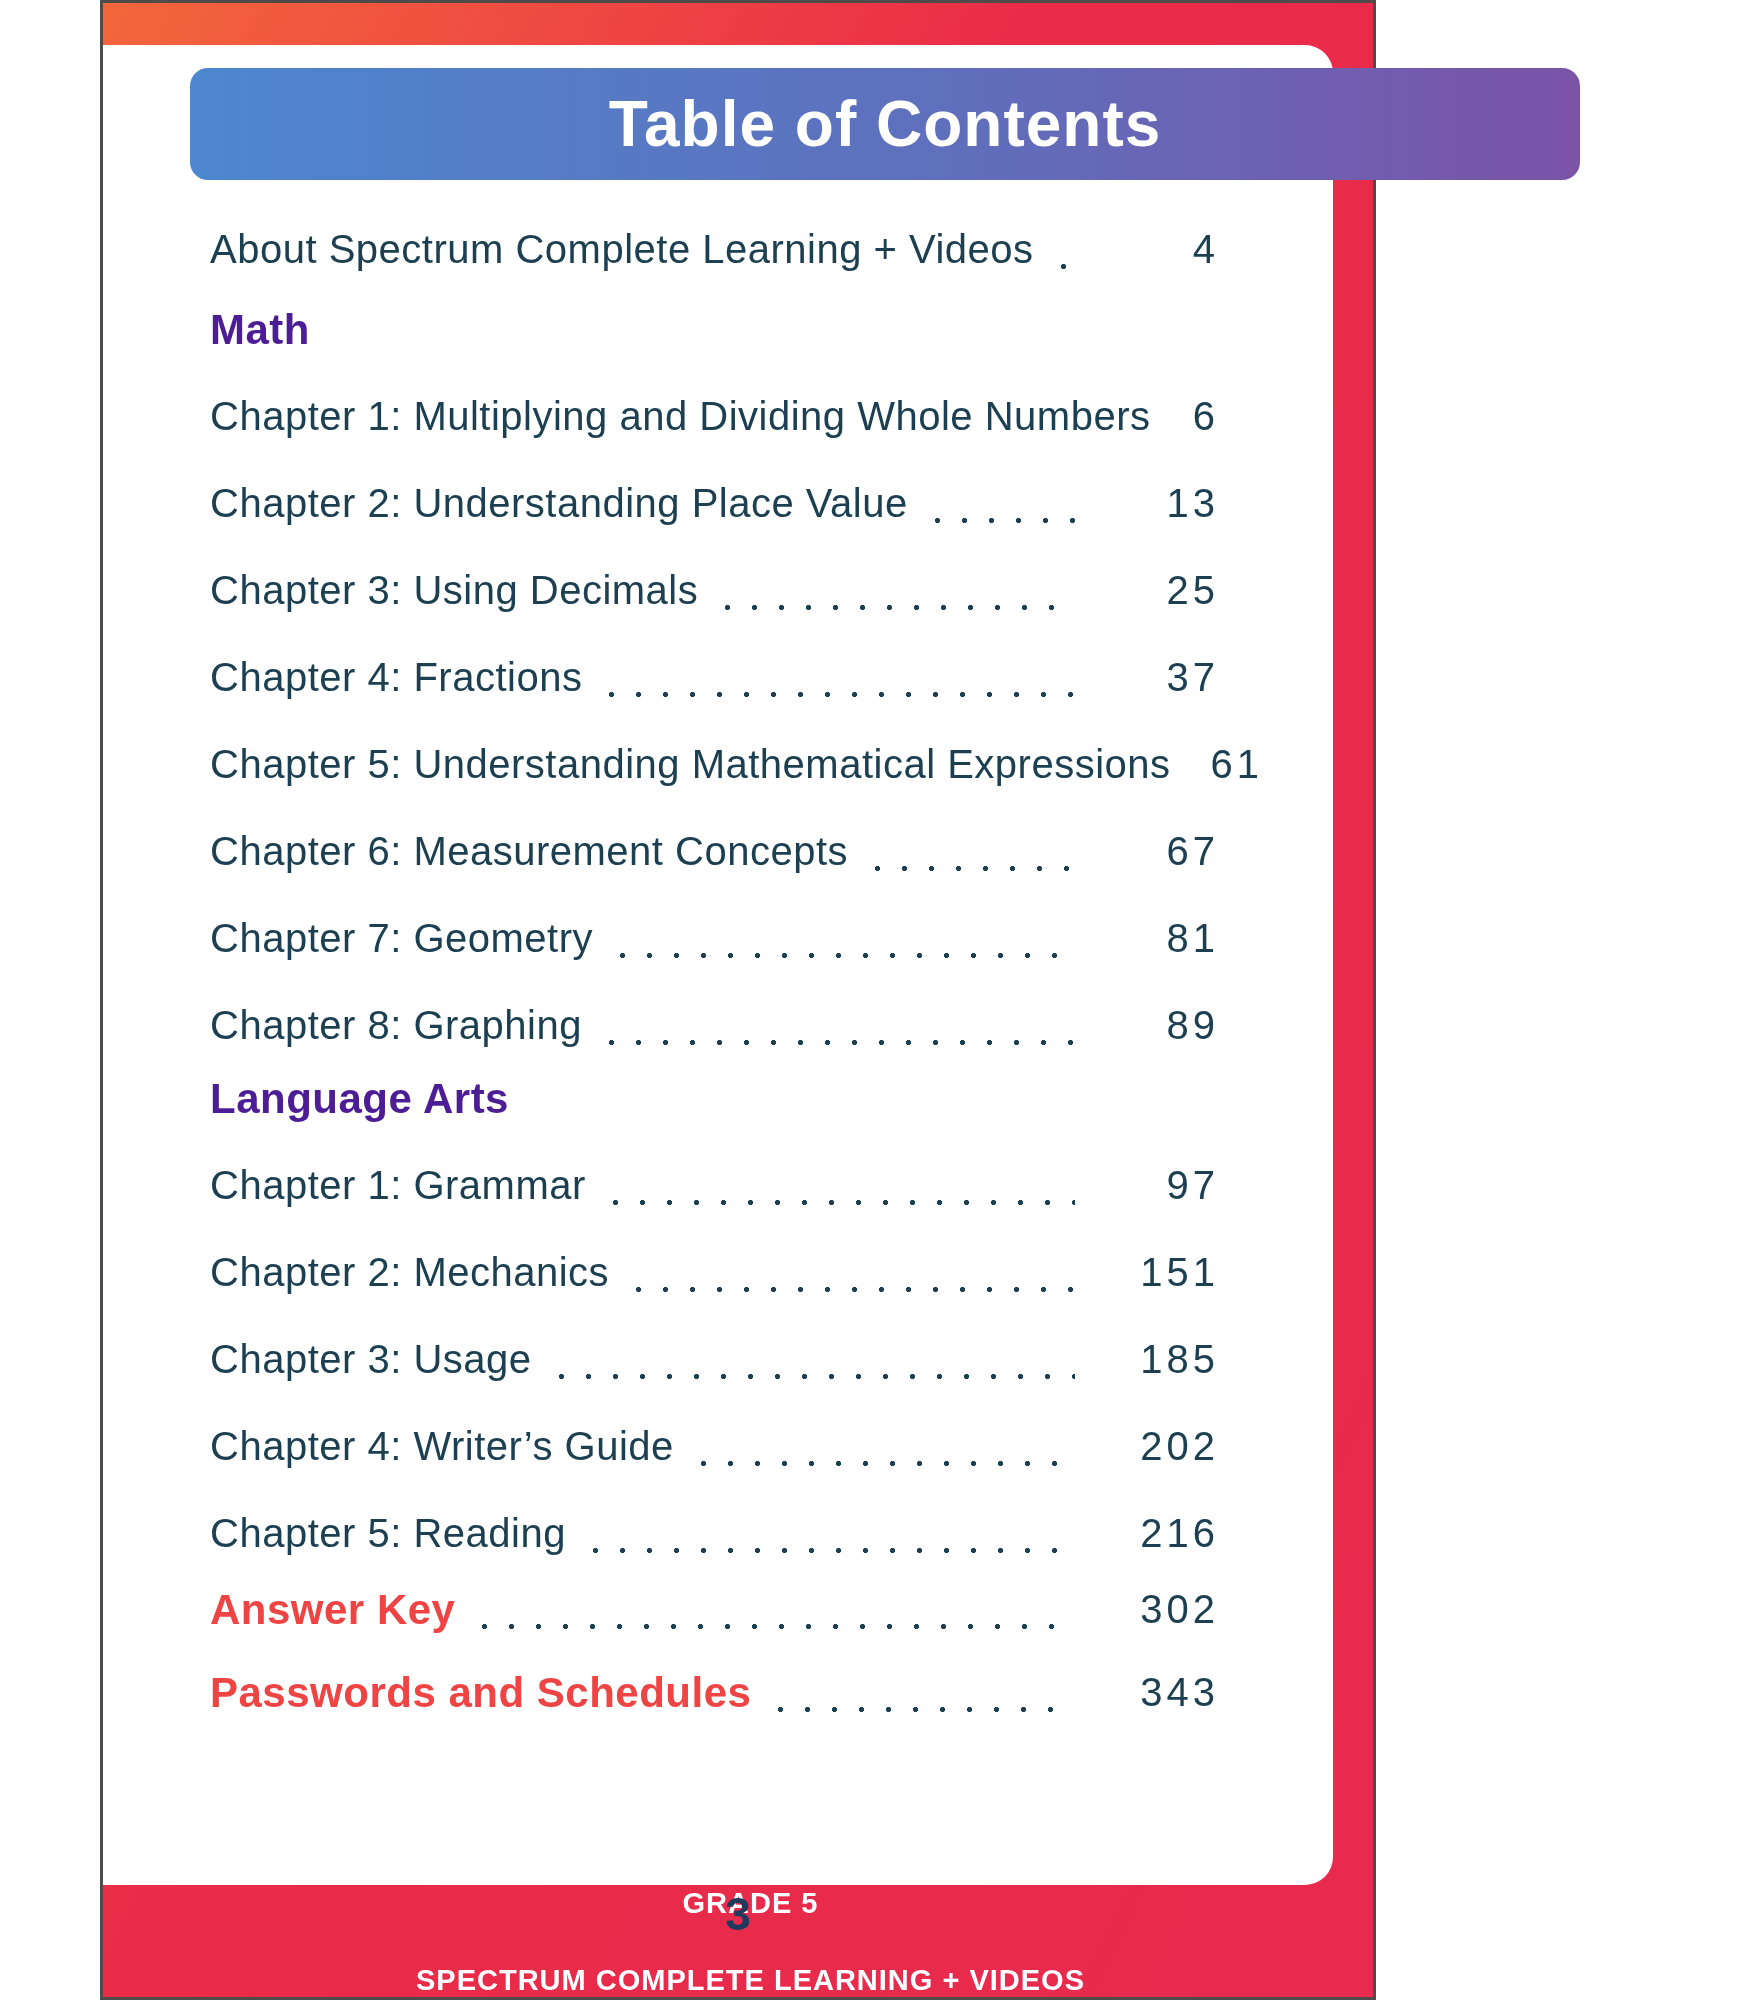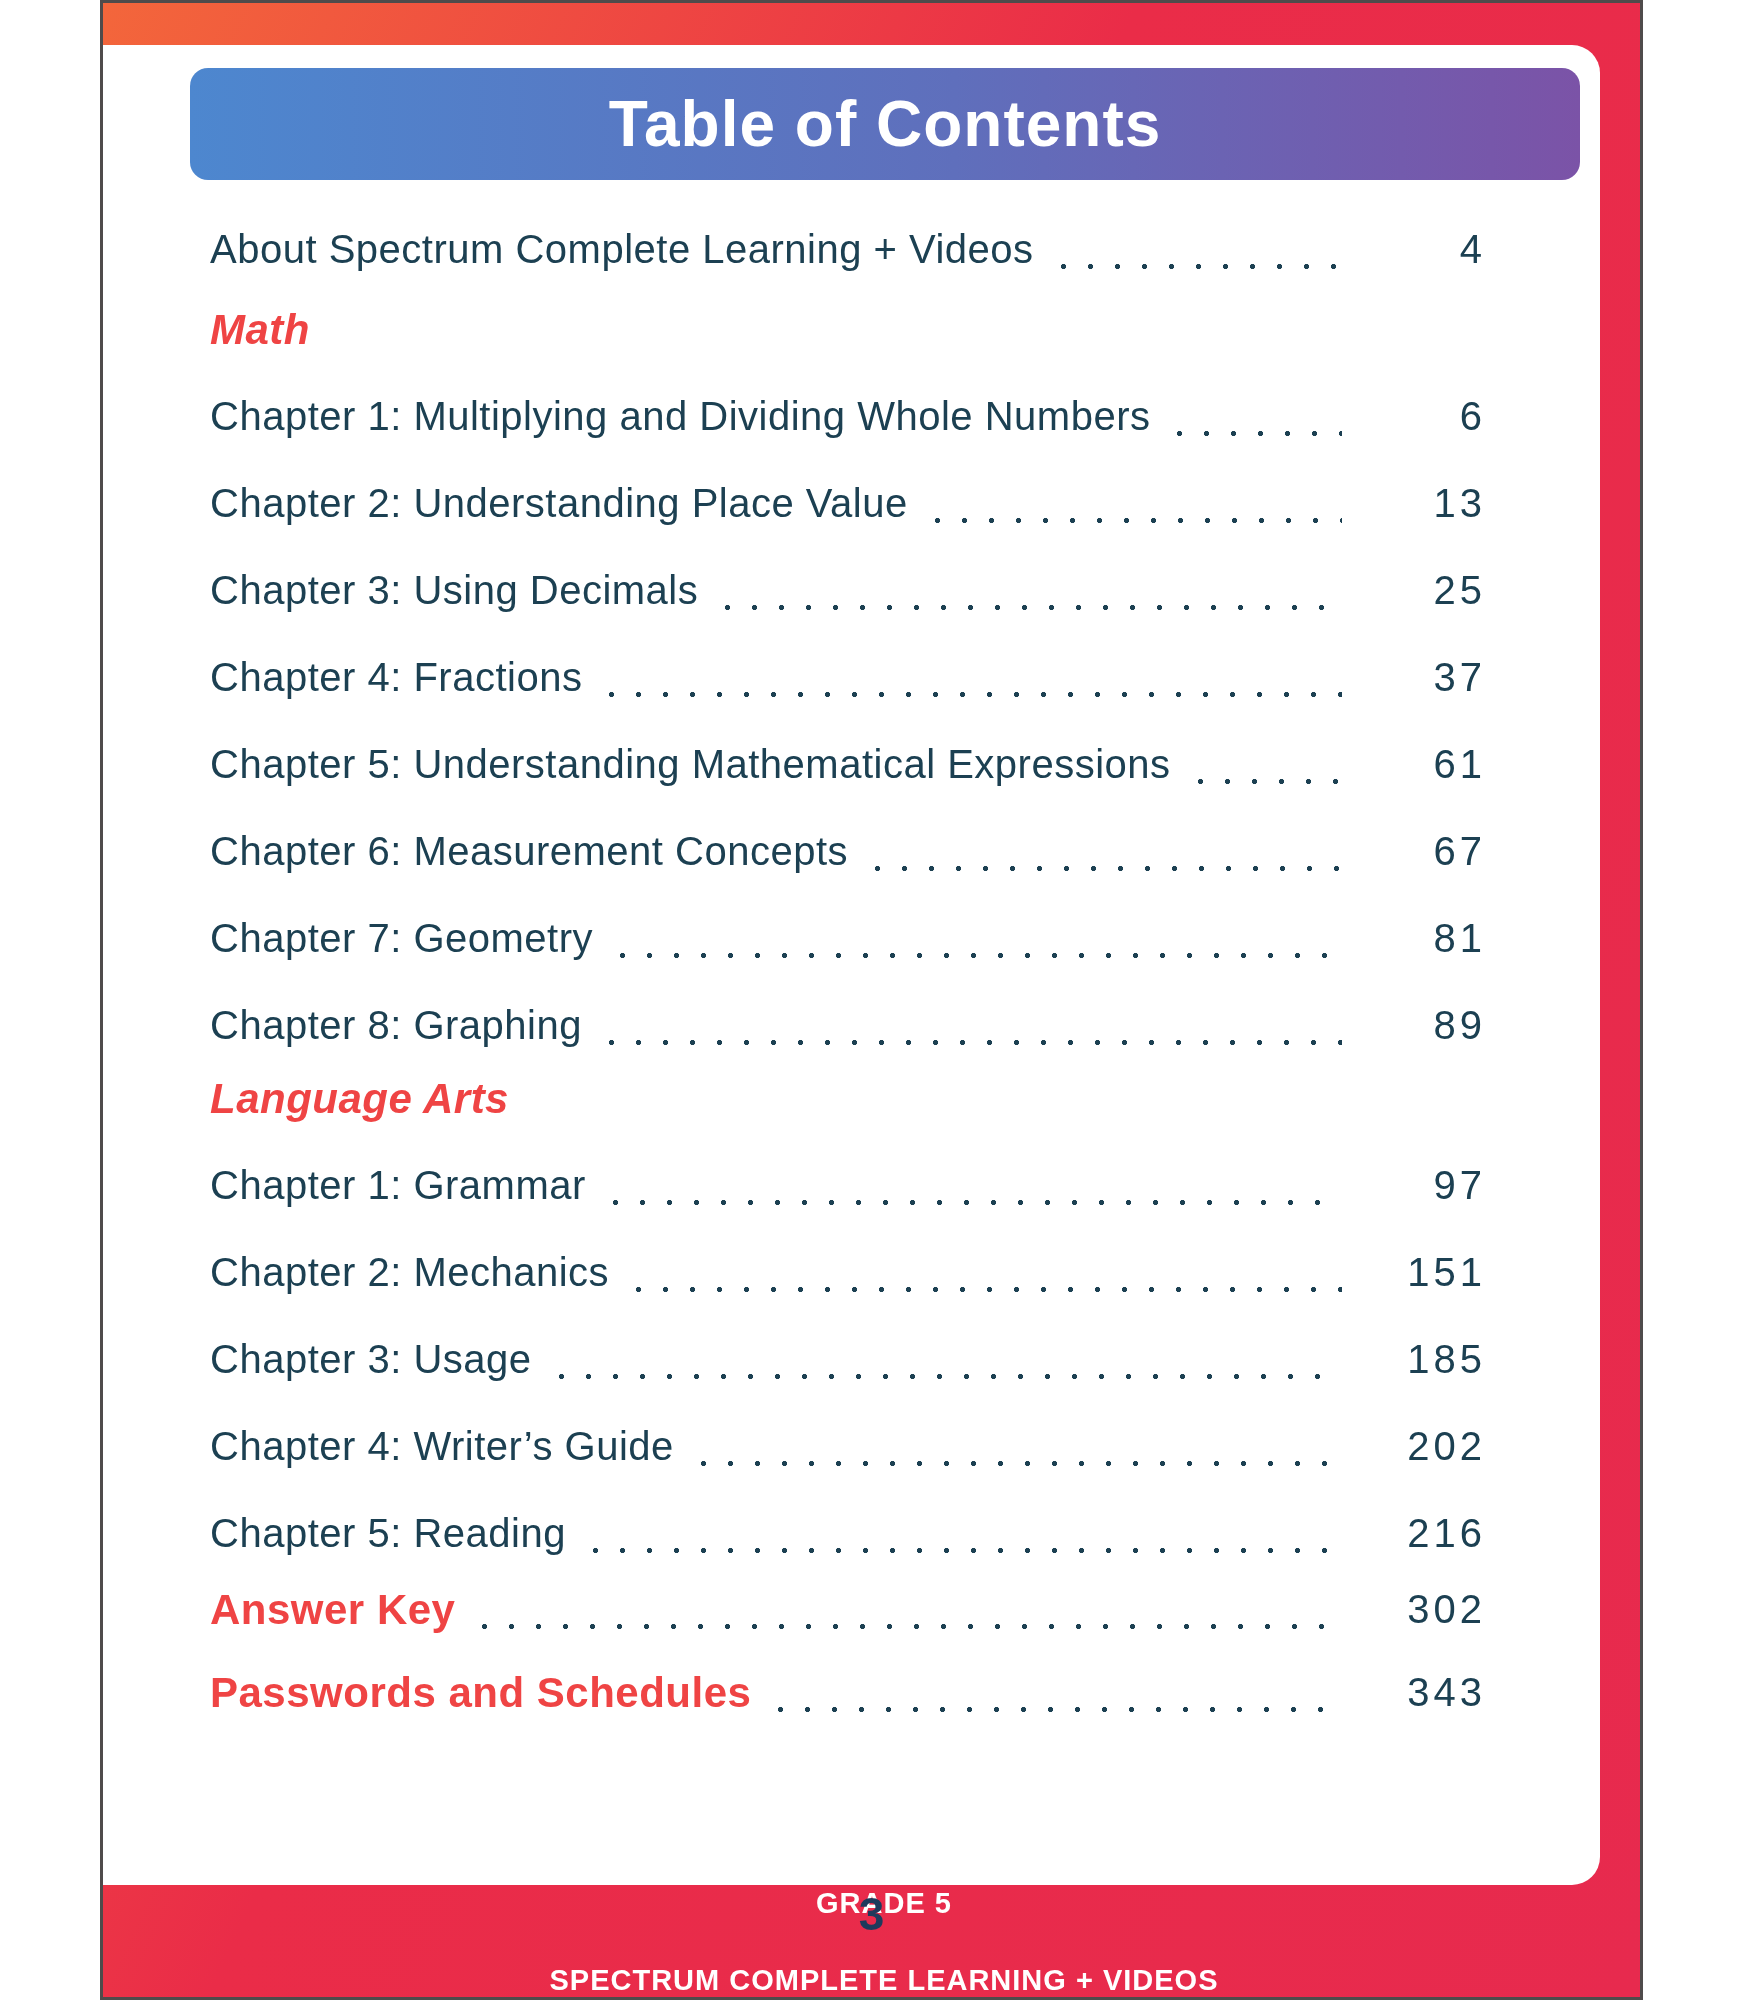--- a/index.html
+++ b/index.html
@@ -8,21 +8,21 @@
     position: relative;
     background: #ffffff;
     font-family: "Liberation Sans", sans-serif;
     overflow: hidden;
   }
 
   
   .book {
     position: absolute;
     left: 100px; top: 0;
-    width: 1543px; height: 2000px;
+    width: 1276px; height: 2000px;
     box-sizing: border-box;
     border: 3px solid #4f4b4b;
     background: linear-gradient(115deg, #f3663b 0%, #ea2c48 42%, #e72a4e 100%);
   }
 
   
   .page {
     position: absolute;
     left: 0; top: 42px; right: 40px; bottom: 112px;
     background: #ffffff;
@@ -53,21 +53,21 @@
   .row {
     height: 87px;
     display: flex;
     align-items: center;
     color: #1c4052;
     font-size: 40px;
     letter-spacing: 0.5px;
     white-space: nowrap;
     margin-left: 25px;
   }
-  .row.heading { color: #ef4444; font-weight: 700; font-size: 42px; font-style: italic; }
+  .row.heading { color: #4c1d95; font-weight: 700; font-size: 42px; }
   .row.hentry .label { color: #ef4444; font-weight: 700; font-size: 42px; }
   .m-math { margin-top: -7px; }
   .m-la   { margin-top: -14px; }
   .m-ak   { margin-top: -11px; }
   .m-pw   { margin-top: -4px; }
 
   .leader {
     flex: 1;
     height: 7px;
     align-self: flex-end;

